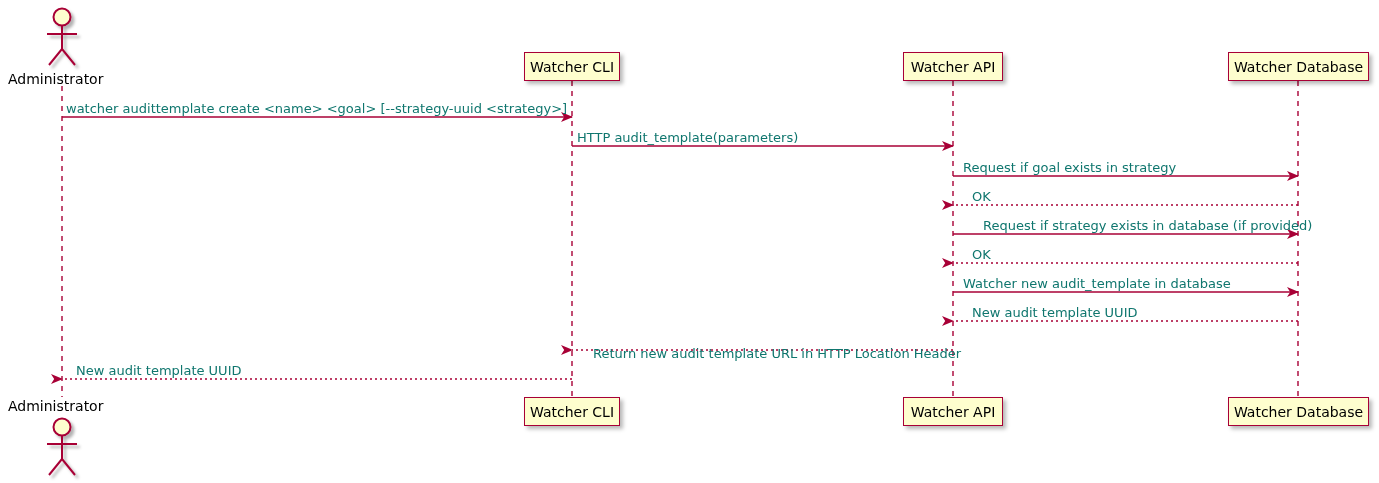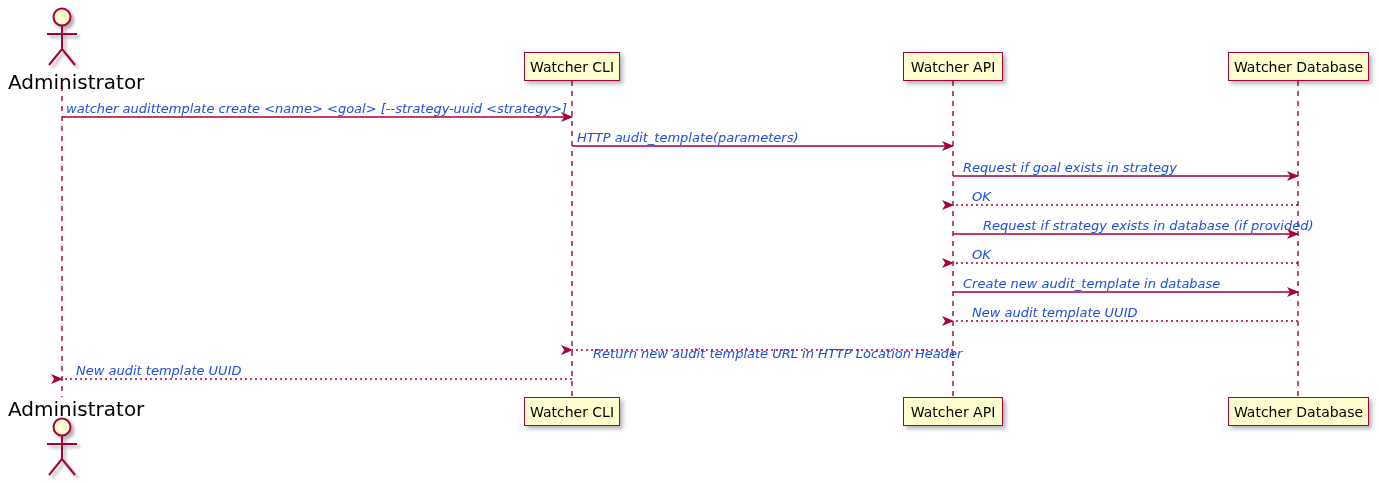--- a/index.html
+++ b/index.html
@@ -39,33 +39,32 @@
     align-items: center;
     justify-content: center;
     white-space: nowrap;
     box-shadow: 3px 3px 4px rgba(0,0,0,0.28);
     padding: 0 2px;
     height: 29px;
   }
   
   .actor-label {
     position: absolute;
-    font-size: 20px;
+    font-size: 14px;
     color: #000000;
     white-space: nowrap;
     line-height: 1;
   }
   
   .msg-label {
     position: absolute;
     font-size: 13px;
-    color: #1d4ed8;
+    color: #0f766e;
     white-space: nowrap;
     line-height: 1;
-    font-style: italic;
   }
 </style>
 </head>
 <body>
 
 <div id="diagram">
 
   <svg class="canvas" viewBox="0 0 1379 483" xmlns="http://www.w3.org/2000/svg">
     <defs>
       <marker id="arrowRight" markerWidth="12" markerHeight="10" refX="11" refY="5" orient="auto" markerUnits="userSpaceOnUse">
@@ -141,19 +140,19 @@
       <div class="actor-label" style="left: 8px; top: 72px;">Administrator</div>
       <div class="actor-label" style="left: 8px; top: 399px;">Administrator</div>
     </div>
   <div id="message-labels">
       <div class="msg-label" style="left: 66px; top: 102px;">watcher audittemplate create &lt;name&gt; &lt;goal&gt; [--strategy-uuid &lt;strategy&gt;]</div>
       <div class="msg-label" style="left: 577px; top: 131px;">HTTP audit_template(parameters)</div>
       <div class="msg-label" style="left: 963px; top: 161px;">Request if goal exists in strategy</div>
       <div class="msg-label" style="left: 972px; top: 190px;">OK</div>
       <div class="msg-label" style="left: 963px; top: 219px; margin-left: 20px;">Request if strategy exists in database (if provided)</div>
       <div class="msg-label" style="left: 972px; top: 248px;">OK</div>
-      <div class="msg-label" style="left: 963px; top: 277px;">Create new audit_template in database</div>
+      <div class="msg-label" style="left: 963px; top: 277px;">Watcher new audit_template in database</div>
       <div class="msg-label" style="left: 972px; top: 306px;">New audit template UUID</div>
       <div class="msg-label" style="left: 593px; top: 335px; margin-top: 12px;">Return new audit template URL in HTTP Location Header</div>
       <div class="msg-label" style="left: 76px; top: 364px;">New audit template UUID</div>
     </div>
 
 </div>
 
 </body></html>

